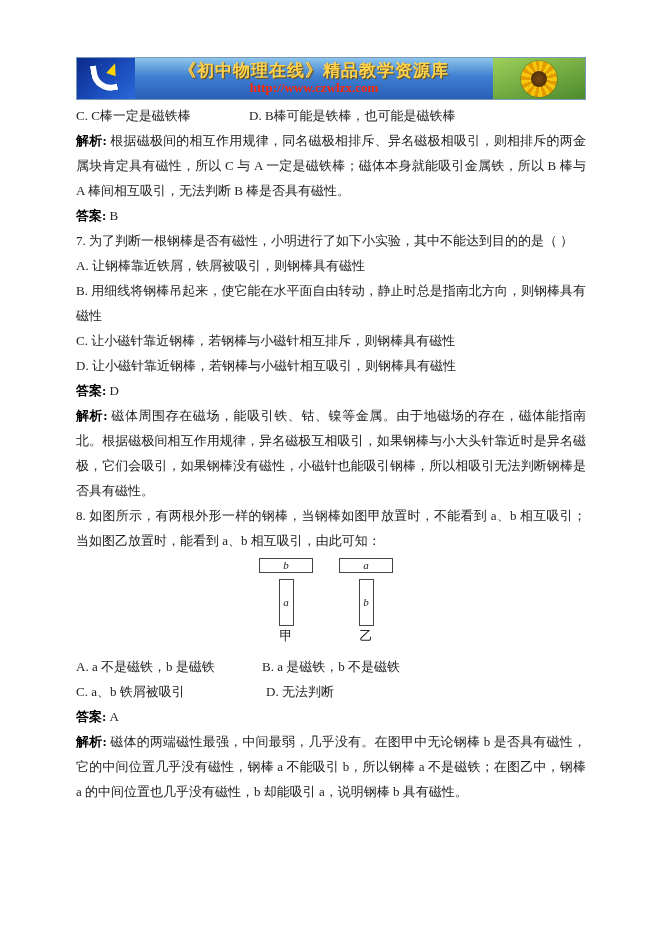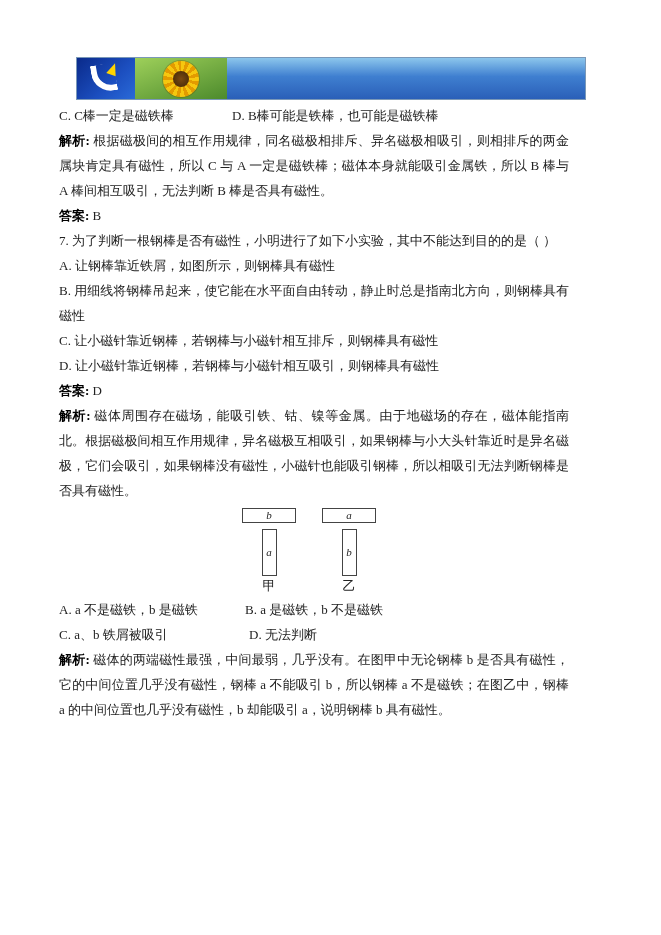--- a/index.html
+++ b/index.html
@@ -57,28 +57,28 @@
     background: repeating-conic-gradient(#f6c70f 0 14deg, #e39b00 14deg 28deg);
     display:flex; align-items:center; justify-content:center;
     box-shadow:0 0 0 1px rgba(110,75,0,.35);
   }
   .sf-center {
     width:16px; height:16px; border-radius:50%;
     background: radial-gradient(#7a4a12, #3f2608);
   }
   
   .content {
-    position:absolute; left:59px; top:103px; width:510px;
+    position:absolute; left:76px; top:103px; width:510px;
     font-size:13px; line-height:25px; text-align:justify; color:#222;
   }
   .content p { margin:0; }
   b.lbl { color:#000; }
   .two-col .c1 { display:inline-block; }
   .w173 { width:173px; }
-  .w186 { width:186px; }
+  .w186 { width:186px;margin-top:7px; }
   .w190 { width:190px; }
   
   .figure { display:flex; gap:26px; margin:5px 0 3px 183px; }
   .fig-group { display:flex; flex-direction:column; align-items:center; }
   .bar-h {
     width:54px; height:15px; border:1px solid #444; background:#fff;
     display:flex; align-items:center; justify-content:center;
     font-size:11px; line-height:1; font-style:italic;
   }
   .bar-v {
@@ -92,51 +92,56 @@
 </head>
 <body>
 
 <div class="page">
 
   <div class="banner">
     <div class="banner-logo">
       <div class="logo-swoosh"></div>
       <div class="logo-flame"></div>
     </div>
+    <div class="banner-text">
+      <div class="banner-title">《初中物理在线》精品教学资源库</div>
+      <div class="banner-url">http://www.czwlzx.com</div>
+    </div>
     <div class="banner-sunflower">
       <div class="sunflower">
         <div class="sf-center"></div>
       </div>
     </div>
   </div>
 
   <div class="content">
 
     <p class="two-col">
       <span class="c1 w173">C. C棒一定是磁铁棒</span><span>D. B棒可能是铁棒，也可能是磁铁棒</span>
     </p>
     <p>
       <b class="lbl">解析:</b> <span>根据磁极间的相互作用规律，同名磁极相排斥、异名磁极相吸引，则相排斥的两金属块肯定具有磁性，所以 C 与 A 一定是磁铁棒；磁体本身就能吸引金属铁，所以 B 棒与 A 棒间相互吸引，无法判断 B 棒是否具有磁性。</span>
     </p>
     <p>
       <b class="lbl">答案:</b> <span>B</span>
     </p>
 
     <p>7. 为了判断一根钢棒是否有磁性，小明进行了如下小实验，其中不能达到目的的是（  ）</p>
-    <p>A. 让钢棒靠近铁屑，如图所示，则钢棒具有磁性</p>
+    <p>A. 让钢棒靠近铁屑，铁屑被吸引，则钢棒具有磁性</p>
     <p>B. 用细线将钢棒吊起来，使它能在水平面自由转动，静止时总是指南北方向，则钢棒具有磁性</p>
     <p>C. 让小磁针靠近钢棒，若钢棒与小磁针相互排斥，则钢棒具有磁性</p>
     <p>D. 让小磁针靠近钢棒，若钢棒与小磁针相互吸引，则钢棒具有磁性</p>
     <p>
       <b class="lbl">答案:</b> <span>D</span>
     </p>
     <p>
       <b class="lbl">解析:</b> <span>磁体周围存在磁场，能吸引铁、钴、镍等金属。由于地磁场的存在，磁体能指南北。根据磁极间相互作用规律，异名磁极互相吸引，如果钢棒与小大头针靠近时是异名磁极，它们会吸引，如果钢棒没有磁性，小磁针也能吸引钢棒，所以相吸引无法判断钢棒是否具有磁性。</span>
     </p>
 
+    <p>8. 如图所示，有两根外形一样的钢棒，当钢棒如图甲放置时，不能看到 a、b 相互吸引；当如图乙放置时，能看到 a、b 相互吸引，由此可知：</p>
 
     <div class="figure">
       <div class="fig-group">
         <div class="bar-h">b</div>
         <div class="bar-v">a</div>
         <div class="fig-caption">甲</div>
       </div>
       <div class="fig-group">
         <div class="bar-h">a</div>
         <div class="bar-v">b</div>
@@ -144,18 +149,21 @@
       </div>
     </div>
 
     <p class="two-col">
       <span class="c1 w186">A. a 不是磁铁，b 是磁铁</span><span>B. a 是磁铁，b 不是磁铁</span>
     </p>
     <p class="two-col">
       <span class="c1 w190">C. a、b 铁屑被吸引</span><span>D. 无法判断</span>
     </p>
     <p>
+      <b class="lbl">答案:</b> <span>A</span>
+    </p>
+    <p>
       <b class="lbl">解析:</b> <span>磁体的两端磁性最强，中间最弱，几乎没有。在图甲中无论钢棒 b 是否具有磁性，它的中间位置几乎没有磁性，钢棒 a 不能吸引 b，所以钢棒 a 不是磁铁；在图乙中，钢棒 a 的中间位置也几乎没有磁性，b 却能吸引 a，说明钢棒 b 具有磁性。</span>
     </p>
 
 
   </div>
 </div>
 
 </body></html>

